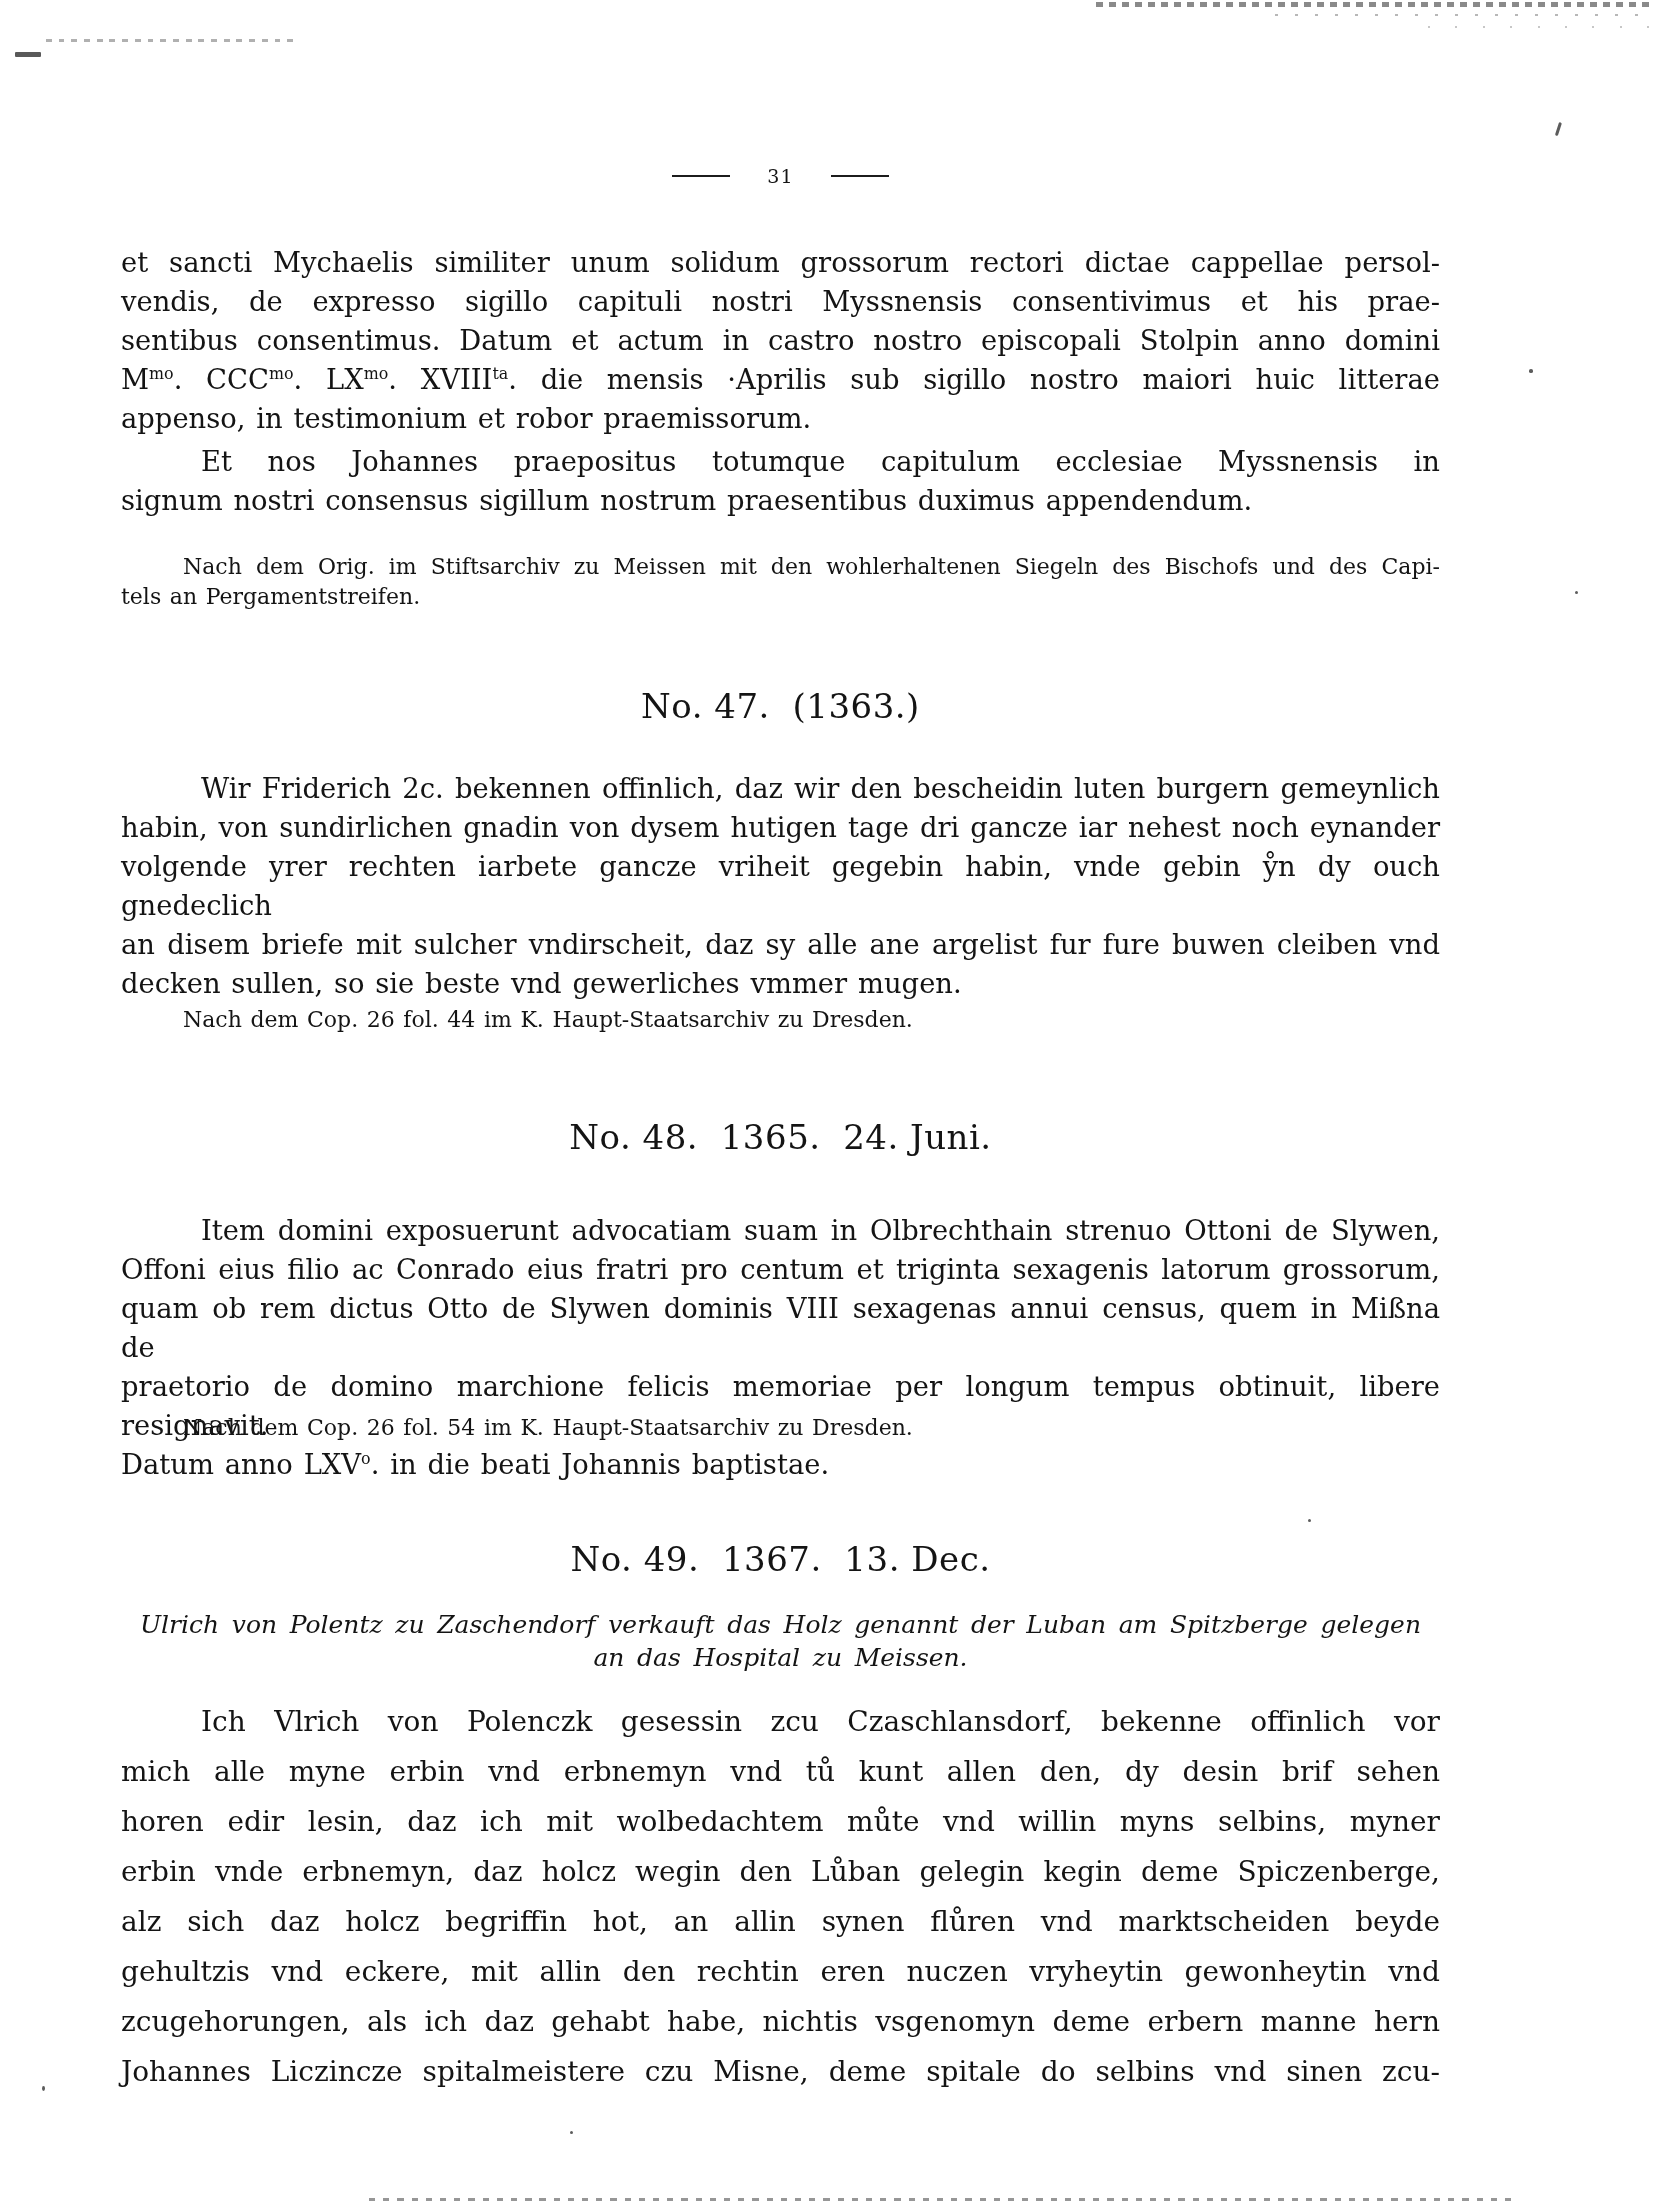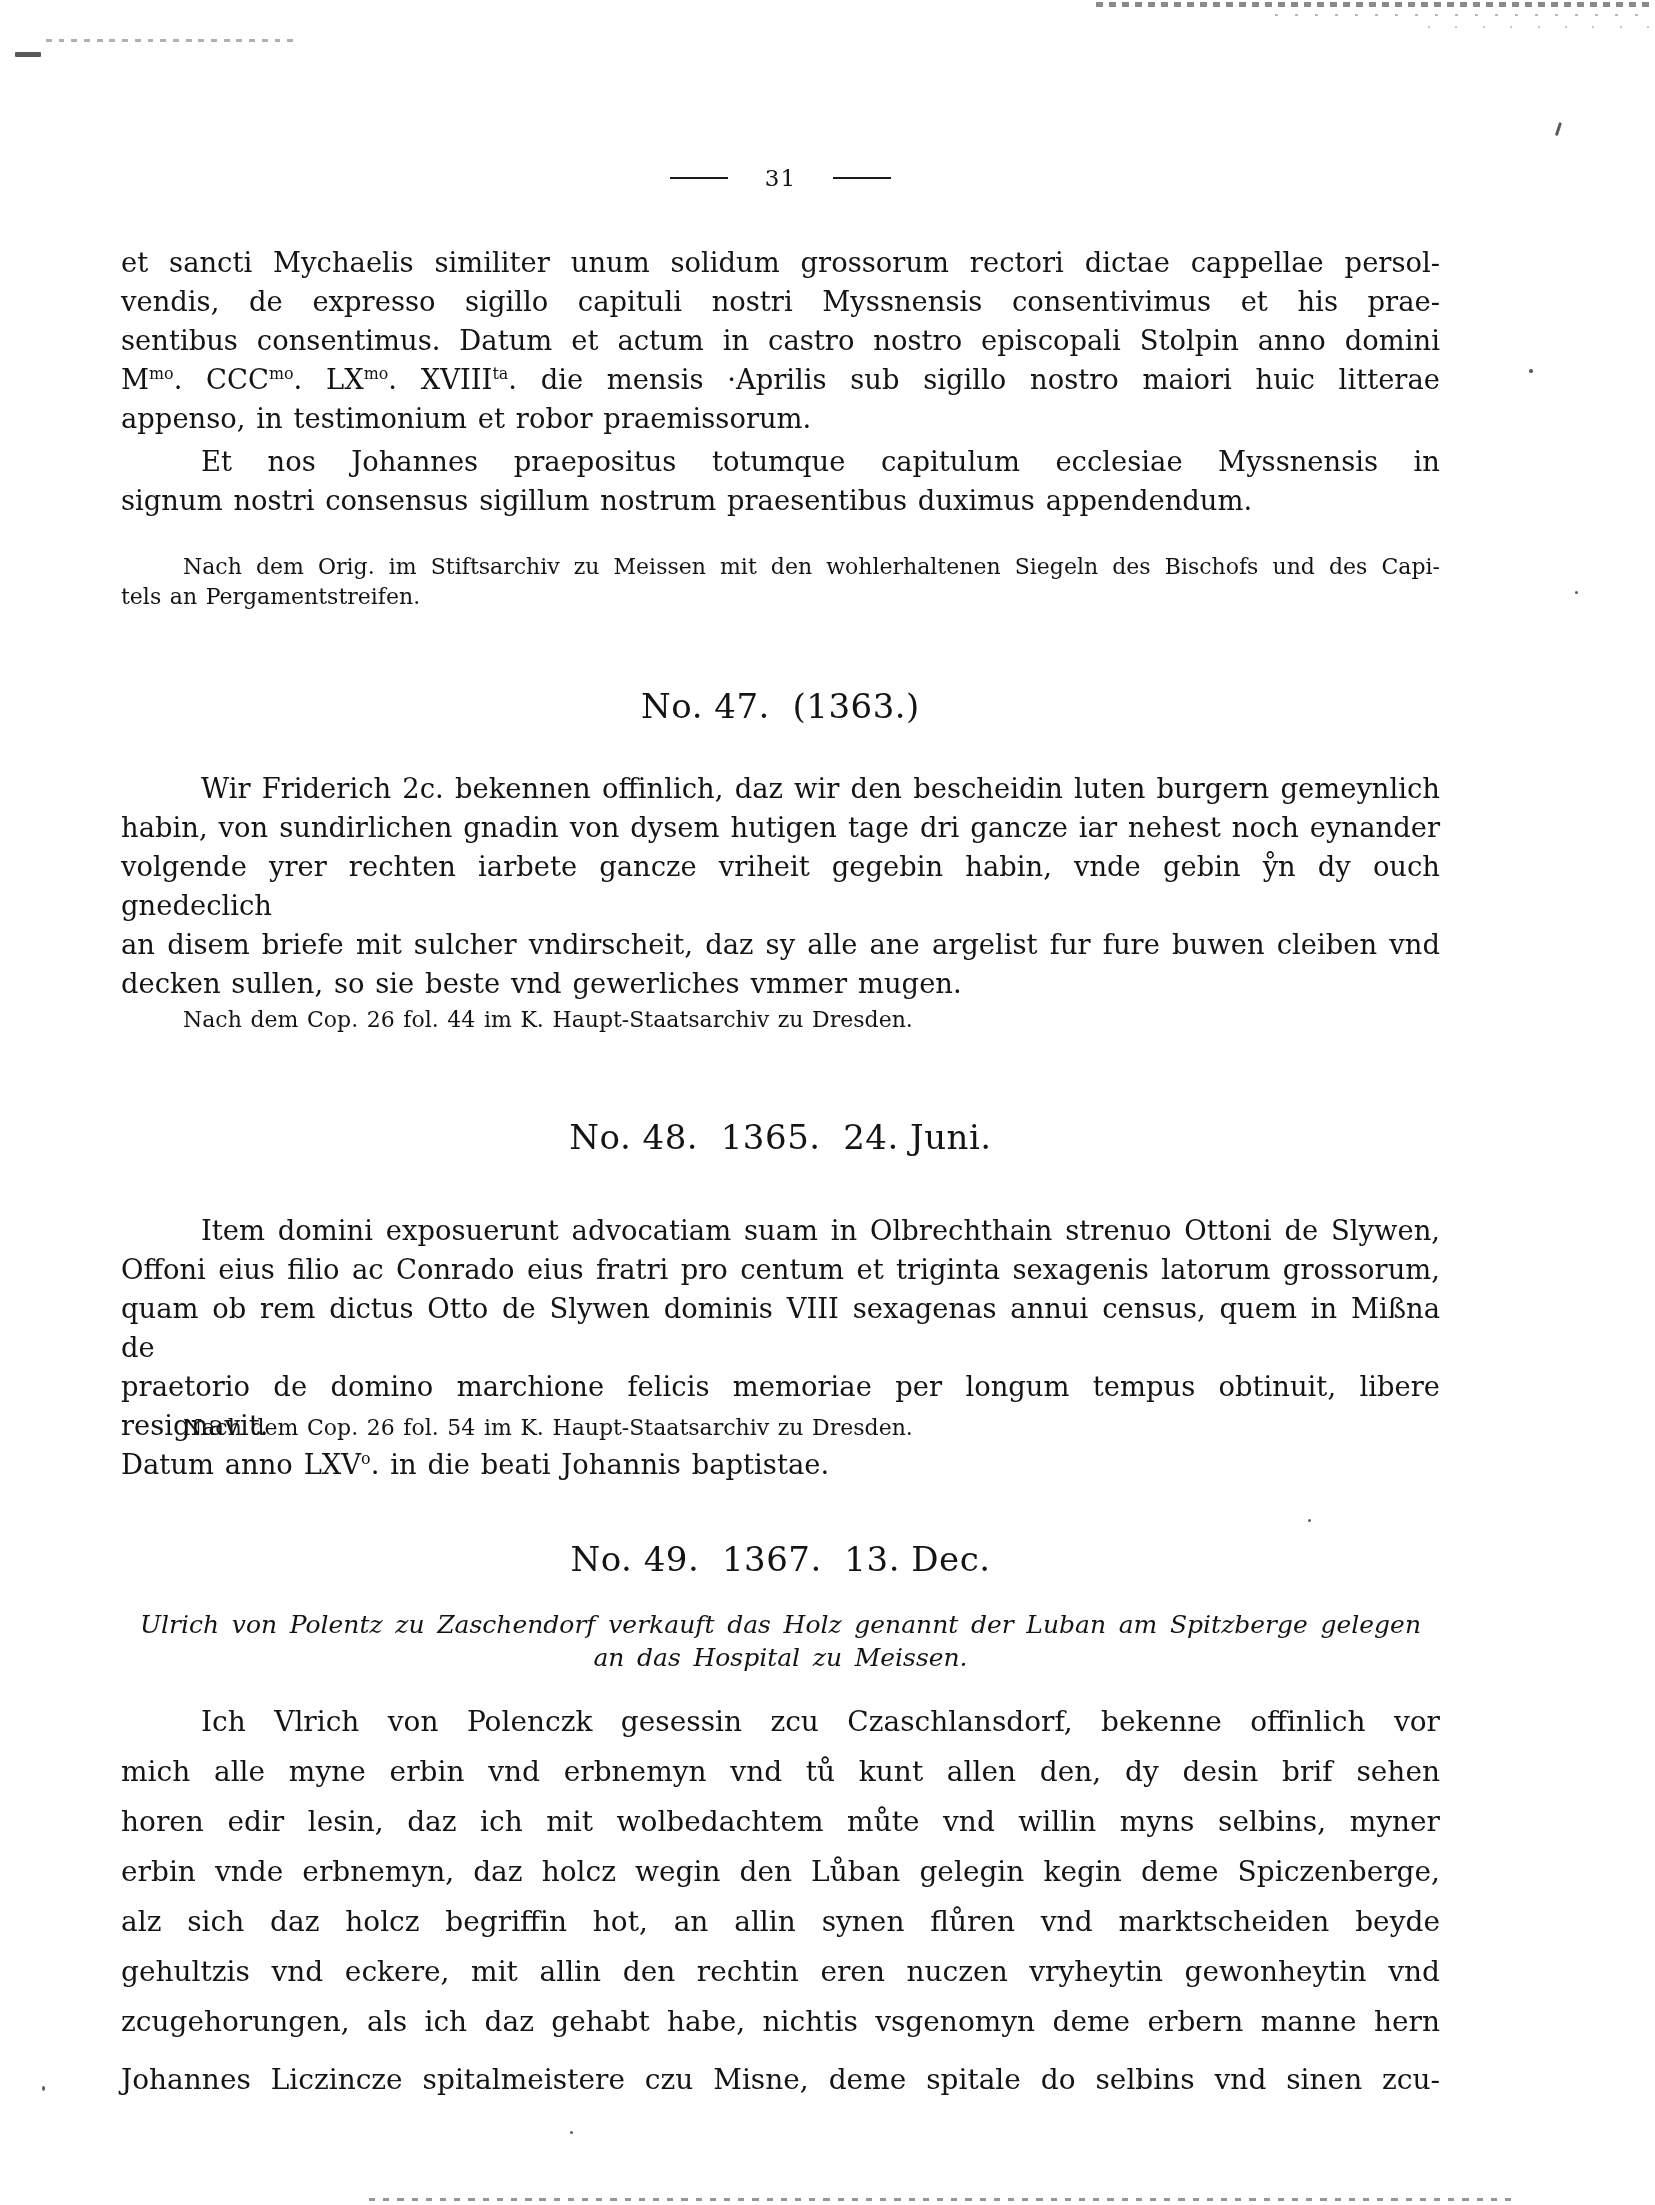--- a/index.html
+++ b/index.html
@@ -9,28 +9,28 @@
     background:#ffffff;
     color:#141414;
     font-family:"DejaVu Serif","Liberation Serif",serif;
     overflow:hidden;
   }
   .textblock{position:absolute;left:121px;width:1319px;}
   
   .pagenum-row{
     position:absolute;left:121px;width:1319px;top:165px;
     display:flex;align-items:center;justify-content:center;
-    font-size:23px;letter-spacing:1.1px;gap:12px;
+    font-size:19px;letter-spacing:1.1px;gap:12px;
   }
   .pagenum-dash{display:inline-block;width:58px;height:2.1px;background:#1c1c1c;margin:0 25px;}
   
   .body-para{font-size:27.4px;line-height:39px;word-spacing:2.1px;}
   .body-para .tline{text-align:justify;text-align-last:justify;}
   .body-para .tline.last{text-align-last:left;}
-  .body-para .tline.just{text-align-last:justify;margin-top:8px;}
+  .body-para .tline.just{text-align-last:justify;}
   .body-para .tline.indent{padding-left:80px;}
   .wide{line-height:50px;font-size:28px;}
   sup{font-size:58%;line-height:0;vertical-align:super;letter-spacing:0;}
   
   .footnote{font-size:22px;line-height:29.5px;word-spacing:1.6px;}
   .footnote .tline{text-align:justify;text-align-last:justify;}
   .footnote .tline.last{text-align-last:left;}
   .footnote .tline.indent{padding-left:62px;}
   
   .doc-heading{

